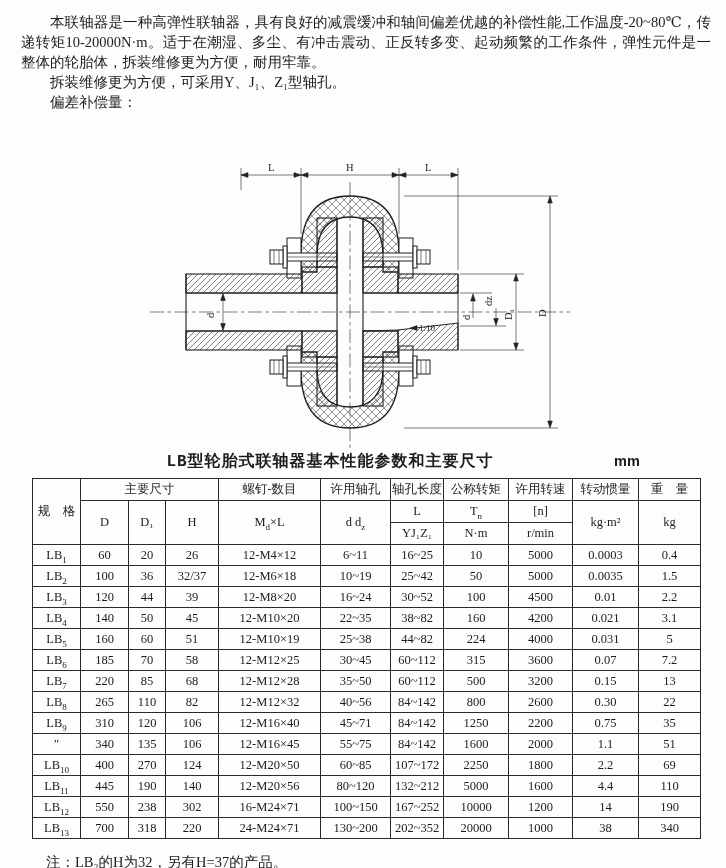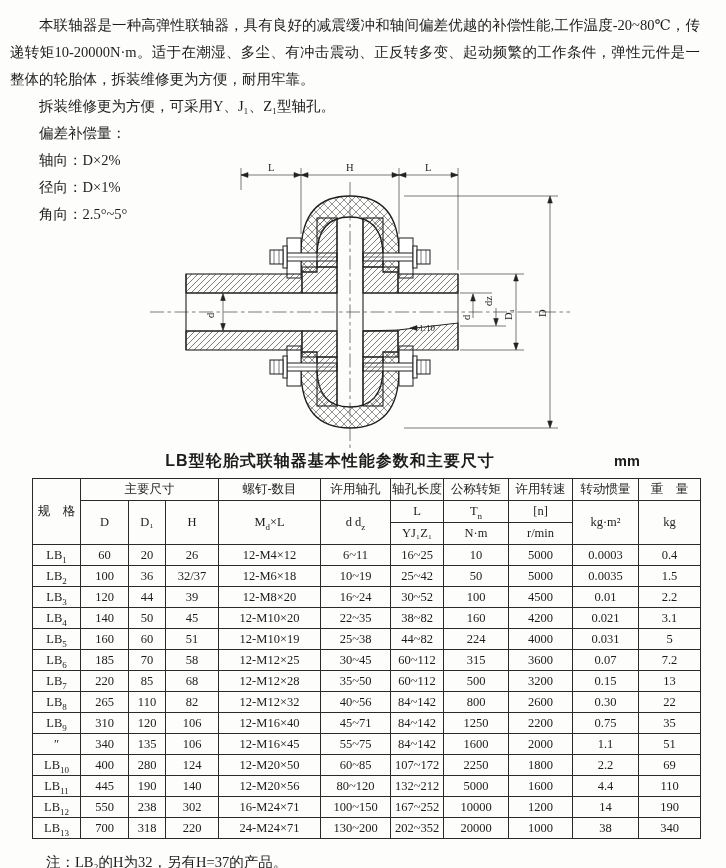--- a/index.html
+++ b/index.html
@@ -3,56 +3,51 @@
 <meta charset="utf-8">
 <style>
   html,body{margin:0;padding:0;}
   body{
     width:726px;height:868px;position:relative;overflow:hidden;
     background:#fdfdfb;color:#1c1c1c;
     font-family:"Liberation Serif","DejaVu Serif",serif;
   }
   .page{position:absolute;inset:0;}
   
-  .intro{position:absolute;top:12px;left:10px;width:690px;font-size:14.5px;line-height:27px;}
+  .intro{position:absolute;top:12px;left:21px;width:690px;font-size:14.5px;line-height:20px;}
   .para{margin:0;text-indent:2em;text-align:justify;}
-  .comp{display:flex;margin-left:2em;flex-direction:column;}
+  .comp{display:flex;margin-left:2em;}
   .comp-label{white-space:nowrap;}
   .comp-items div{white-space:nowrap;}
   
   .drawing{position:absolute;top:160px;left:0;}
   .drawing text{font-family:"Liberation Serif","DejaVu Serif",serif;fill:#222;}
   
   .tbl-caption{position:absolute;top:451px;left:0;width:660px;text-align:center;
-    font-family:Liberation Sans, sans-serif;font-size:16px;font-weight:600;letter-spacing:1px;}
+    font-family:Liberation Mono, monospace;font-size:16px;font-weight:600;letter-spacing:1px;}
   .tbl-unit{position:absolute;top:453px;left:586px;
     font-family:"Liberation Sans","DejaVu Sans",sans-serif;font-size:14.5px;font-weight:600;margin-left:28px;}
   
   table.spec{position:absolute;top:478px;left:32px;width:668px;border-collapse:collapse;
     table-layout:fixed;text-align:center;font-size:12.5px;border:1.5px solid #1a1a1a;}
   table.spec td{border:1px solid #2a2a2a;padding:0 1px;height:20px;overflow:hidden;white-space:nowrap;}
   table.spec thead td{height:21px;font-size:12.5px;}
   table.spec sub{font-size:9px;line-height:0;}
   .note{position:absolute;top:841px;left:34px;font-size:14.5px;margin:12px;}
 </style>
 </head>
 <body>
 
 <div class="page">
 
   <div class="intro">
     <p class="para">本联轴器是一种高弹性联轴器，具有良好的减震缓冲和轴间偏差优越的补偿性能,工作温度-20~80℃，传递转矩10-20000N·m。适于在潮湿、多尘、有冲击震动、正反转多变、起动频繁的工作条件，弹性元件是一整体的轮胎体，拆装维修更为方便，耐用牢靠。</p>
     <p class="para">拆装维修更为方便，可采用Y、J₁、Z₁型轴孔。</p>
     <div class="comp">
       <span class="comp-label">偏差补偿量：</span>
-      <div class="comp-items">
-        <div>轴向：D×2%</div>
-        <div>径向：D×1%</div>
-        <div>角向：2.5°~5°</div>
-      </div>
     </div>
   </div>
 
   <svg class="drawing" width="726" height="296" viewBox="0 0 726 296">
     <defs>
       <pattern id="ht" patternUnits="userSpaceOnUse" width="6" height="6">
         <path d="M0,6 L6,0" stroke="#3a3a3a" stroke-width="0.65"></path>
       </pattern>
       <pattern id="xt" patternUnits="userSpaceOnUse" width="8" height="8">
         <path d="M0,8 L8,0 M0,0 L8,8" stroke="#3a3a3a" stroke-width="0.55"></path>
@@ -330,21 +325,21 @@
           <td>55~75</td>
           <td>84~142</td>
           <td>1600</td>
           <td>2000</td>
           <td>1.1</td>
           <td>51</td>
         </tr>
         <tr>
           <td>LB<sub>10</sub></td>
           <td>400</td>
-          <td>280</td>
+          <td>270</td>
           <td>124</td>
           <td>12-M20×50</td>
           <td>60~85</td>
           <td>107~172</td>
           <td>2250</td>
           <td>1800</td>
           <td>2.2</td>
           <td>69</td>
         </tr>
         <tr>

